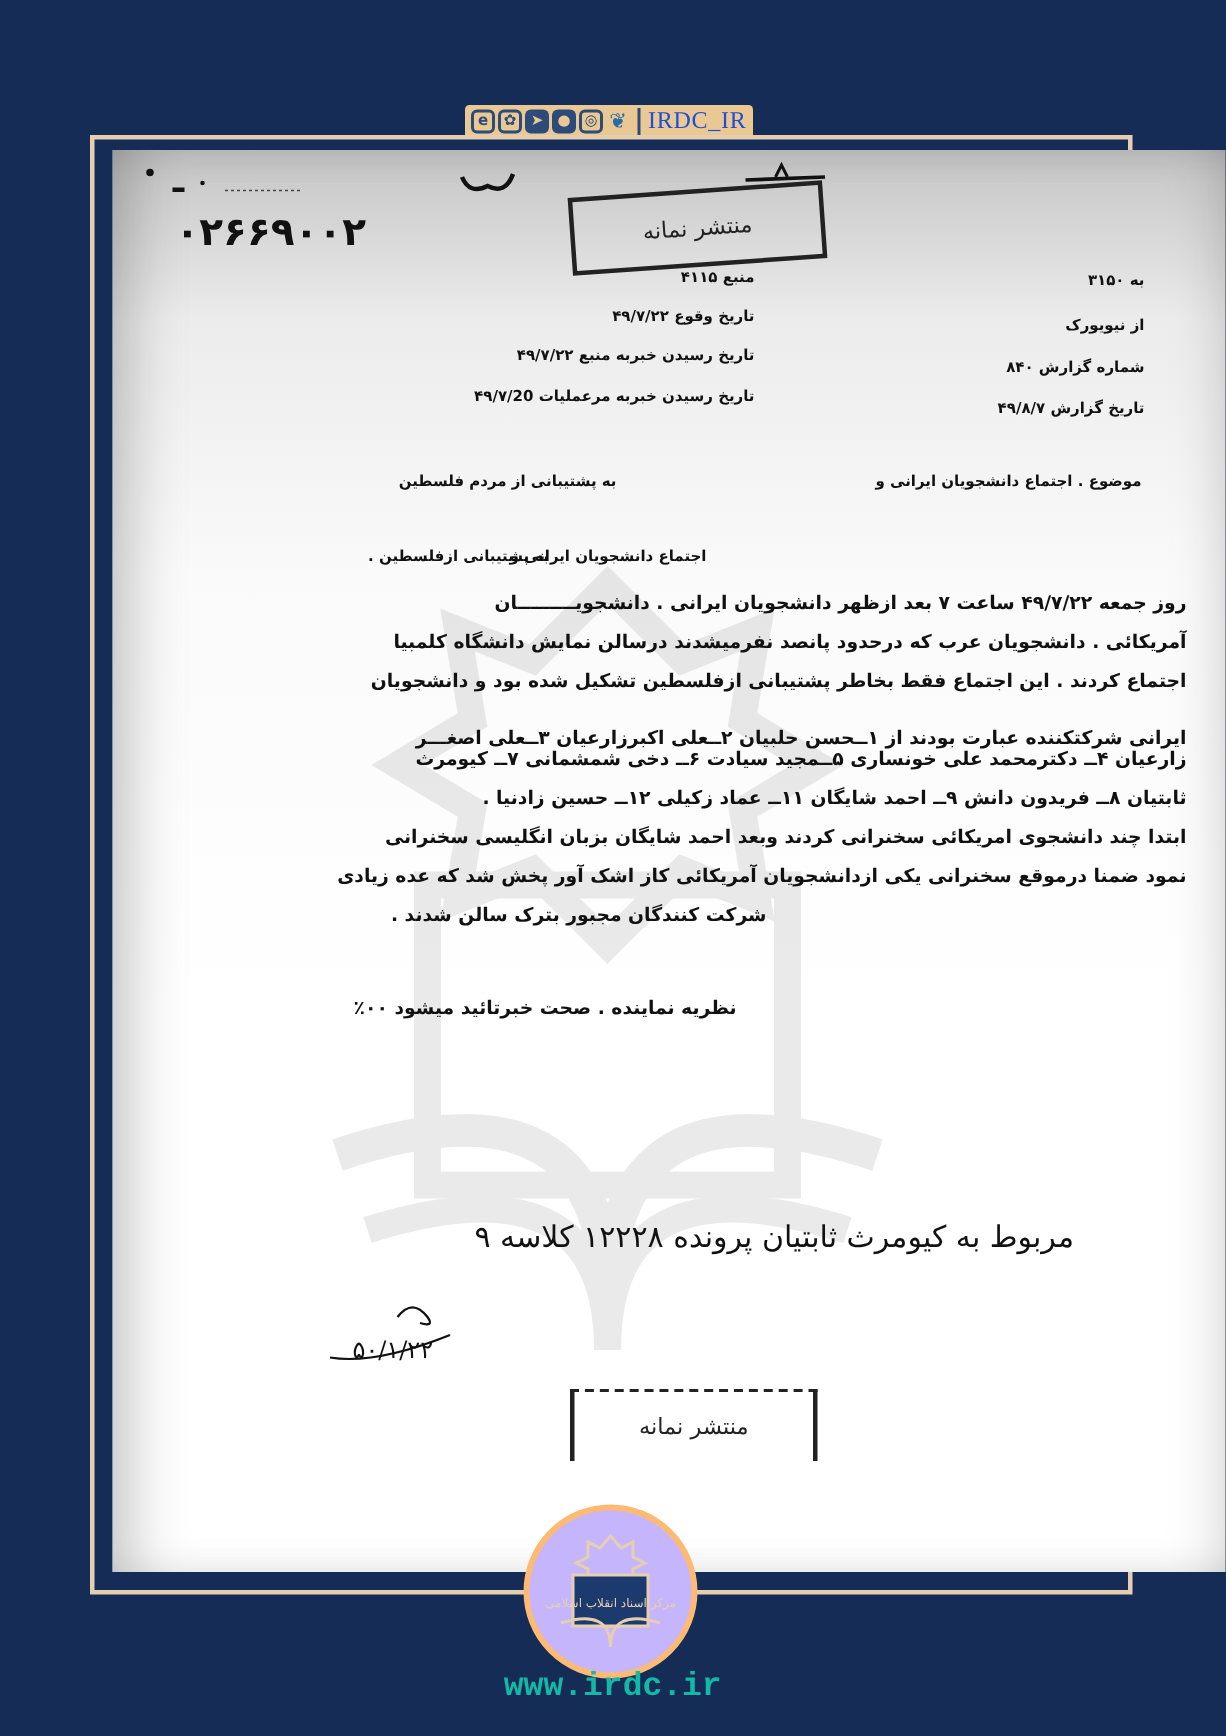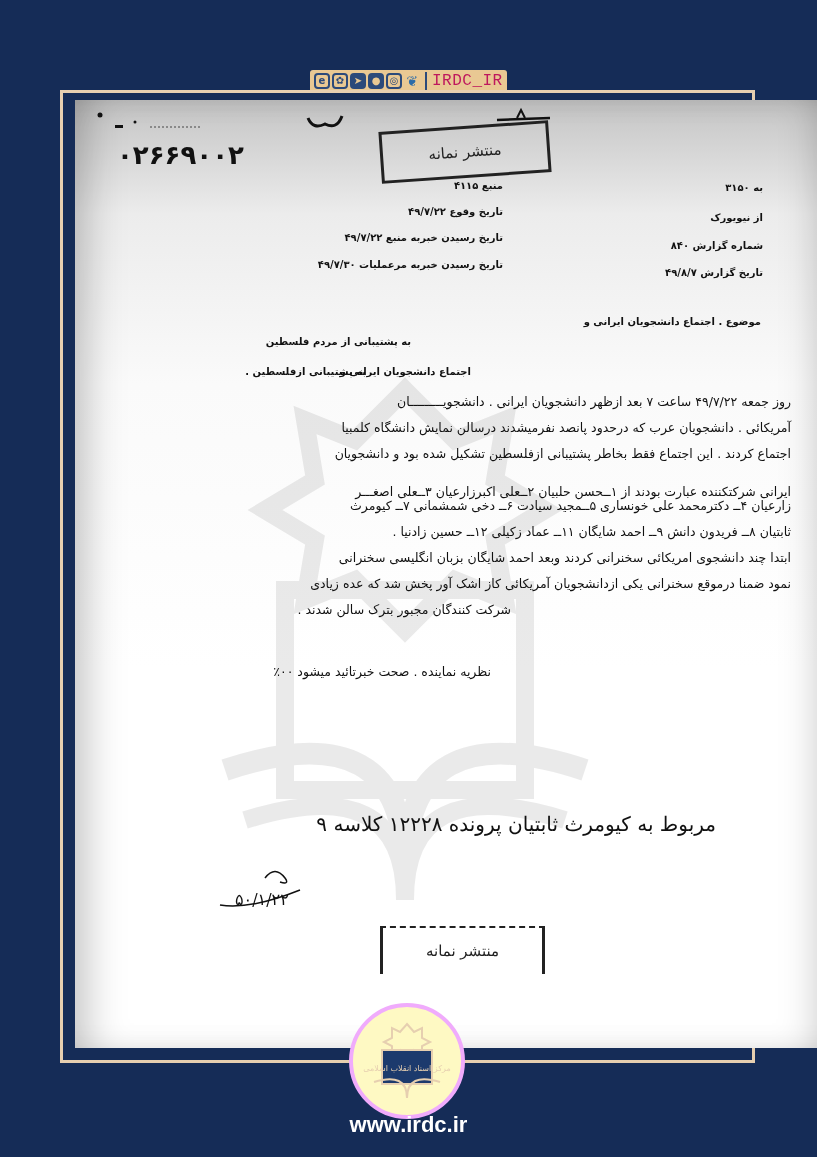--- a/index.html
+++ b/index.html
@@ -24,21 +24,21 @@
     background:#e9c893; border-radius:3px 3px 0 0;
     display:flex; align-items:center; padding:0 4px; gap:2px;
   }
   .social .ico {
     width:16px; height:16px; border-radius:4px;
     background:#2c4a7a; color:#e9c893; font-size:10px; line-height:16px;
     text-align:center; font-weight:bold;
   }
   .social .ico.light { background:transparent; color:#2c4a7a; border:2px solid #2c4a7a; box-sizing:border-box; line-height:12px; }
   .social .sep { width:2px; height:18px; background:#2c4a7a; margin:0 3px; }
-  .social .handle { color:#be185d; font-family:Liberation Mono, monospace; font-size:16px; letter-spacing:0.5px; }
+  .social .handle { color:#1d4ed8; font-family:Liberation Serif, serif; font-size:16px; letter-spacing:0.5px; }
 
   
   .watermark {
     position:absolute; left:130px; top:250px; width:400px; height:560px; opacity:0.08;
   }
 
   .doc-text {
     position:absolute; direction:rtl; color:#111;
     font-family:"DejaVu Sans", sans-serif; font-size:10px; font-weight:bold;
     white-space:nowrap;
@@ -49,37 +49,37 @@
   }
   .scribble-top { position:absolute; left:20px; top:5px; width:110px; height:30px; }
   .stamp {
     position:absolute; border:3px solid #222; box-sizing:border-box;
     display:flex; align-items:center; justify-content:center;
     font-family:"DejaVu Serif", serif; font-size:15px; color:#222; direction:rtl;
   }
   .stamp.top { left:305px; top:26px; width:170px; height:52px; transform:rotate(-4deg); }
   .stamp.bottom { left:305px; top:826px; width:165px; height:48px; border-top:2px dashed #222; border-bottom:none; }
   .body-line {
-    position:absolute; direction:rtl; right:40px; font-size:12.5px; font-weight:normal; color:#111;
+    position:absolute; direction:rtl; right:40px; font-size:12.5px; font-weight:bold; color:#111;
     font-family:"DejaVu Sans", sans-serif; white-space:nowrap;
   }
 
   .handwriting {
     position:absolute; direction:rtl; font-family:"DejaVu Serif", serif; 
     color:#111; font-size:20px; white-space:nowrap;
   }
 
   .logo {
     position:absolute; left:349px; top:1003px; width:116px; height:116px; border-radius:50%;
-    background:#fef9c3; border:4px solid #f0abfc; box-sizing:border-box;
+    background:#c4b5fd; border:4px solid #fdba74; box-sizing:border-box;
     display:flex; align-items:center; justify-content:center;
   }
   .site {
     position:absolute; left:0; width:817px; top:1112px; text-align:center;
-    color:#ffffff; font-family:Liberation Sans, sans-serif; font-weight:bold; font-size:22px;
+    color:#14b8a6; font-family:Liberation Mono, monospace; font-weight:bold; font-size:22px;
   }
 </style>
 </head>
 <body>
 
 <div class="social">
   <span class="ico light">e</span>
   <span class="ico light">✿</span>
   <span class="ico">➤</span>
   <span class="ico">●</span>
@@ -118,24 +118,24 @@
   </svg>
 
   <div class="doc-text" style="right:68px;top:82px;">به ۳۱۵۰</div>
   <div class="doc-text" style="right:68px;top:112px;">از نیویورک</div>
   <div class="doc-text" style="right:68px;top:140px;">شماره گزارش ۸۴۰</div>
   <div class="doc-text" style="right:68px;top:167px;text-align:center;">تاریخ گزارش ۴۹/۸/۷</div>
 
   <div class="doc-text" style="right:328px;top:80px;">منبع ۴۱۱۵</div>
   <div class="doc-text" style="right:328px;top:106px;">تاریخ وقوع ۴۹/۷/۲۲</div>
   <div class="doc-text" style="right:328px;top:132px;">تاریخ رسیدن خبربه منبع ۴۹/۷/۲۲</div>
-  <div class="doc-text" style="right:328px;top:159px;">تاریخ رسیدن خبربه مرعملیات ۴۹/۷/۳۰</div>
+  <div class="doc-text" style="right:328px;top:159px;">تاریخ رسیدن خبربه مرعملیات ۴۹/۷/20</div>
 
   <div class="doc-text" style="right:70px;top:216px;">موضوع . اجتماع دانشجویان ایرانی و</div>
-  <div class="doc-text" style="right:420px;top:216px;margin-top:20px;">به پشتیبانی از مردم فلسطین</div>
+  <div class="doc-text" style="right:420px;top:216px;">به پشتیبانی از مردم فلسطین</div>
 
   <div class="doc-text" style="right:360px;top:266px;">اجتماع دانشجویان ایرانی و</div>
   <div class="doc-text" style="right:465px;top:266px;">به پشتیبانی ازفلسطین .</div>
 
   <div class="body-line" style="top:294px;">روز جمعه ۴۹/۷/۲۲ ساعت ۷ بعد ازظهر دانشجویان ایرانی . دانشجویـــــــــان</div>
   <div class="body-line" style="top:346px;">اجتماع کردند . این اجتماع فقط بخاطر پشتیبانی ازفلسطین تشکیل شده بود و دانشجویان</div>
   <div class="body-line" style="top:320px;">آمریکائی . دانشجویان عرب که درحدود پانصد نفرمیشدند درسالن نمایش دانشگاه کلمبیا</div>
   <div class="body-line" style="top:372px;margin-top:12px;">ایرانی شرکتکننده عبارت بودند از ۱ــحسن حلبیان ۲ــعلی اکبرزارعیان ۳ــعلی اصغـــر</div>
   <div class="body-line" style="top:398px;">زارعیان ۴ــ دکترمحمد علی خونساری ۵ــمجید سیادت ۶ــ دخی شمشمانی ۷ــ کیومرث</div>
   <div class="body-line underline-start" style="top:424px;">ثابتیان ۸ــ فریدون دانش ۹ــ احمد شایگان ۱۱ــ عماد زکیلی ۱۲ــ حسین زادنیا .</div>

